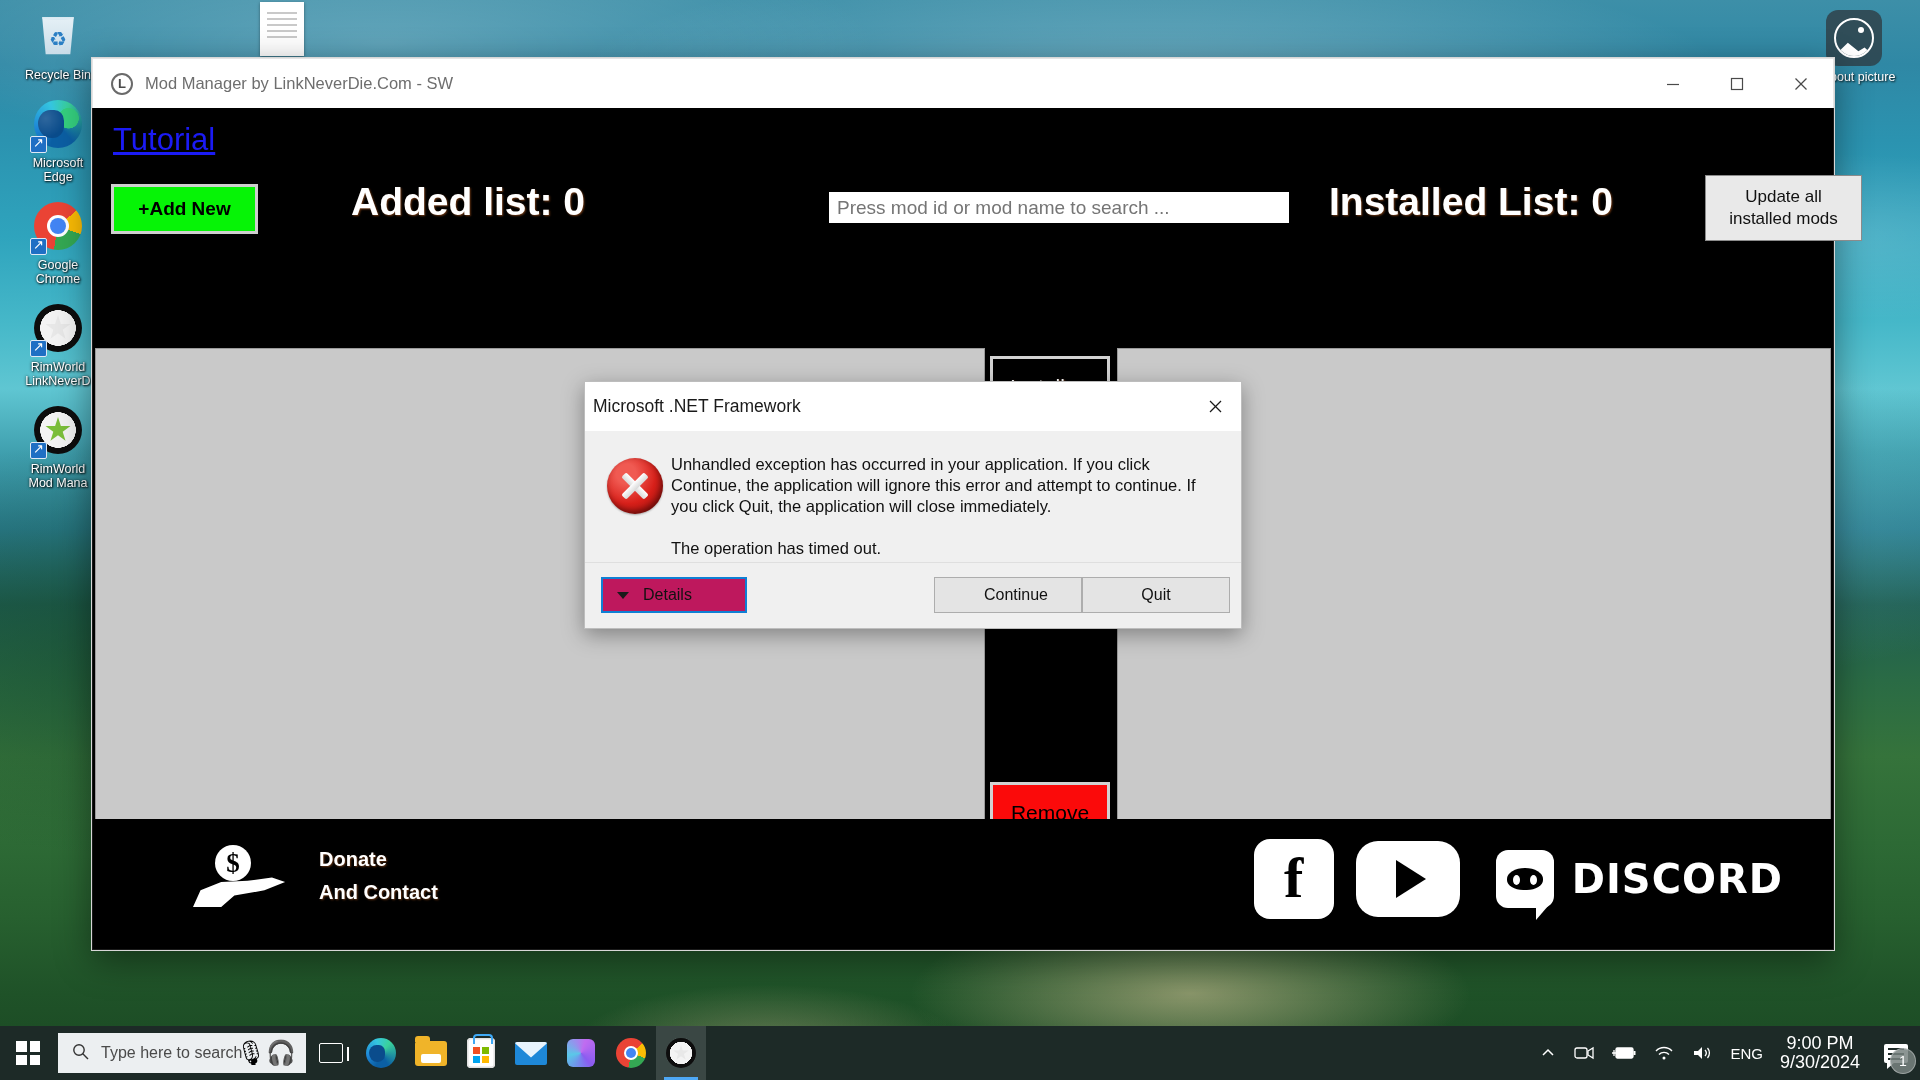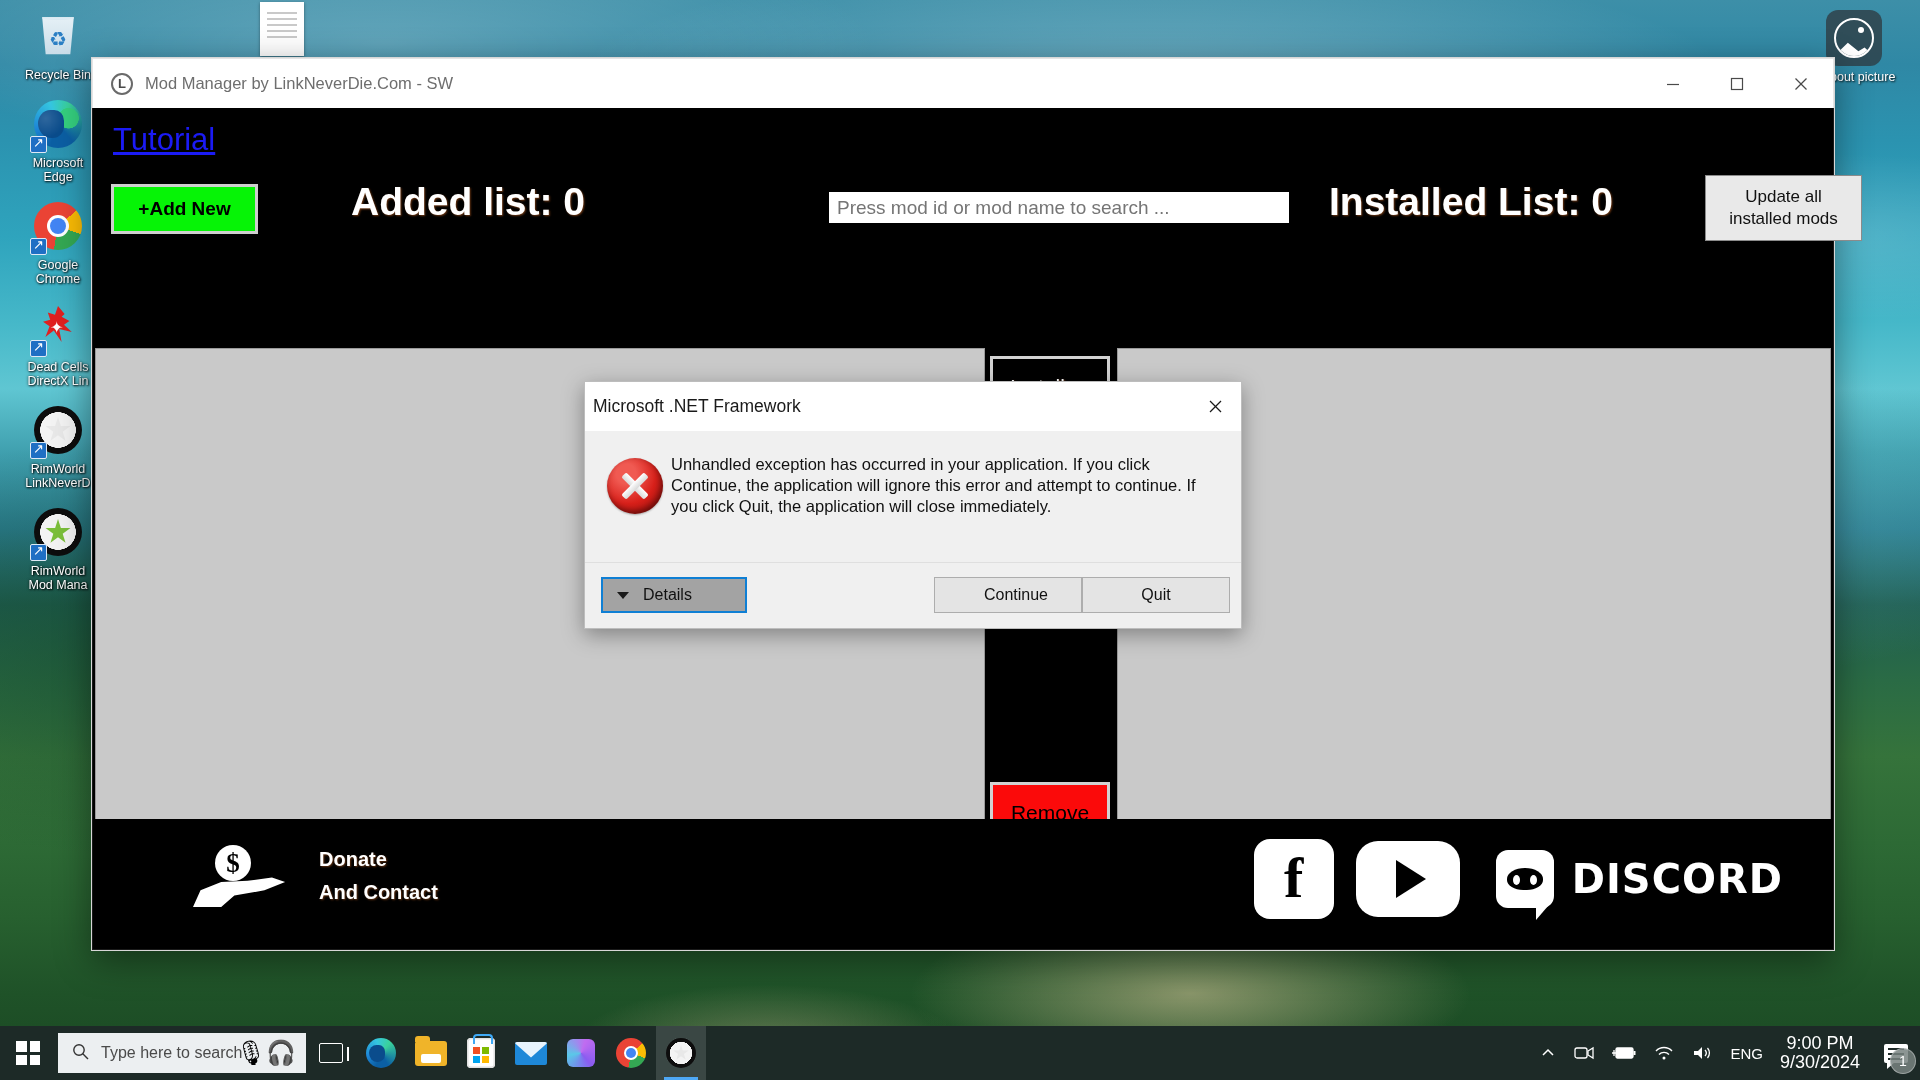--- a/index.html
+++ b/index.html
@@ -383,21 +383,21 @@
     font-family:"Liberation Sans",sans-serif;
   }
   .err-text p + p{margin-top:21px;}
 
   .dlg-footer{
     position:absolute;left:0;right:0;bottom:0;height:66px;
     border-top:1px solid #dfdfdf;background:#f0f0f0;
   }
   .btn-details{
     position:absolute;left:16px;top:14px;width:146px;height:36px;
-    background:#a3a3a3;border:2px solid #0f7fd4;
+    background:#be185d;border:2px solid #0f7fd4;
     display:flex;align-items:center;cursor:pointer;
   }
   .btn-details .caret{
     margin-left:14px;margin-right:14px;
     width:0;height:0;border-left:6px solid transparent;border-right:6px solid transparent;
     border-top:7px solid #1a1a1a;
   }
   .btn-details .lbl{font-size:16px;color:#111;}
   .dlg-btn{
     position:absolute;top:14px;height:36px;width:148px;
@@ -534,28 +534,20 @@
 
     <div class="desk-icon">
       <div class="glyph">
           <div class="ic-chrome"></div>
           <span class="shortcut-arrow"></span>
         </div>
       <div class="label">Google
 Chrome</div>
     </div>
 
-    <div class="desk-icon">
-      <div class="glyph">
-          <div class="ic-flame"></div>
-          <span class="shortcut-arrow"></span>
-        </div>
-      <div class="label">Dead Cells
-DirectX Lin</div>
-    </div>
 
     <div class="desk-icon">
       <div class="glyph">
           <div class="ic-rim"></div>
           <span class="shortcut-arrow"></span>
         </div>
       <div class="label">RimWorld
 LinkNeverD</div>
     </div>
 
@@ -668,20 +660,21 @@
             <line x1="2" y1="2" x2="13" y2="13"></line>
             <line x1="13" y1="2" x2="2" y2="13"></line>
           </svg>
       </div>
     </div>
 
     <div class="dlg-content">
       <div class="err-icon"></div>
       <div class="err-text">
         <p>Unhandled exception has occurred in your application. If you click Continue, the application will ignore this error and attempt to continue. If you click Quit, the application will close immediately.</p>
+        <p>The operation has timed out.</p>
       </div>
     </div>
 
     <div class="dlg-footer">
       <div class="btn-details">
         <span class="caret"></span>
         <span class="lbl">Details</span>
       </div>
       <div class="dlg-btn continue">Continue</div>
       <div class="dlg-btn quit">Quit</div>

